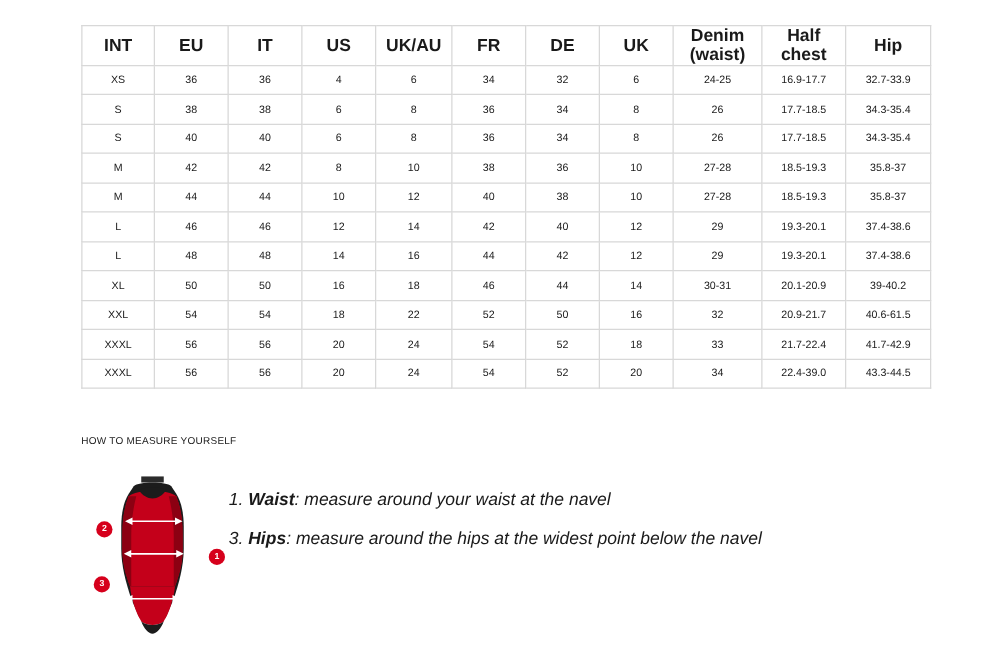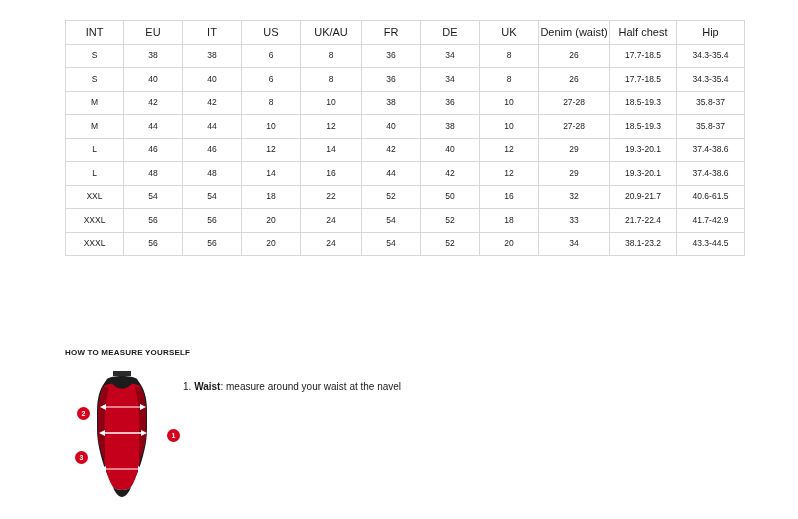--- a/index.html
+++ b/index.html
@@ -38,22 +38,22 @@
     height: 22.5px;
     text-align: center;
     vertical-align: middle;
     font-size: 8.5px;
     font-weight: normal;
     color: #1a1a1a;
     padding: 0;
     line-height: 1.1;
   }
   table.size-table th {
-    font-size: 11px;
-    font-weight: normal;
+    font-size: 14px;
+    font-weight: bold;
   }
   
   .c0 { width: 57px; }
   .c1 { width: 58px; margin-top: 36px; }
   .c2 { width: 58px; }
   .c3 { width: 58px; margin-top: 44px; }
   .c4 { width: 60px; }
   .c5 { width: 58px; }
   .c6 { width: 58px; }
   .c7 { width: 58px; }
@@ -63,43 +63,44 @@
 
   
   .measure {
     position: absolute;
     left: 65px;
     top: 348px;
     width: 668px;
   }
   .measure-title {
     font-size: 8px;
-    font-weight: bold;
+    font-weight: normal;
     letter-spacing: 0.2px;
     color: #1a1a1a;
-    margin-bottom: 14px;
+    margin-bottom: 24px;
   }
   .measure-body {
     display: flex;
     align-items: flex-start;
   }
   .figure-col {
     width: 110px;
     position: relative;
     height: 130px;
   }
   .text-col {
     margin-left: 8px;
     padding-top: 10px;
   }
   .measure-line {
-    font-size: 10px;
+    font-size: 14px;
     color: #1a1a1a;
     margin-bottom: 14px;
     line-height: 1.2;
+    font-style: italic;
   }
   .measure-line b { font-weight: bold; }
 
   
   .figure {
     position: absolute;
     left: 18px;
     top: 0;
     width: 78px;
     height: 128px;
@@ -137,20 +138,33 @@
           <th class="c5">FR</th>
           <th class="c6">DE</th>
           <th class="c7">UK</th>
           <th class="c8">Denim (waist)</th>
           <th class="c9">Half chest</th>
           <th class="c10">Hip</th>
         </tr>
       </thead>
       <tbody id="table-body">
           <tr>
+            <td class="c0">XS</td>
+            <td class="c1">36</td>
+            <td class="c2">36</td>
+            <td class="c3">4</td>
+            <td class="c4">6</td>
+            <td class="c5">34</td>
+            <td class="c6">32</td>
+            <td class="c7">6</td>
+            <td class="c8">24-25</td>
+            <td class="c9">16.9-17.7</td>
+            <td class="c10">32.7-33.9</td>
+          </tr>
+          <tr>
             <td class="c0">S</td>
             <td class="c1">38</td>
             <td class="c2">38</td>
             <td class="c3">6</td>
             <td class="c4">8</td>
             <td class="c5">36</td>
             <td class="c6">34</td>
             <td class="c7">8</td>
             <td class="c8">26</td>
             <td class="c9">17.7-18.5</td>
@@ -215,20 +229,33 @@
             <td class="c3">14</td>
             <td class="c4">16</td>
             <td class="c5">44</td>
             <td class="c6">42</td>
             <td class="c7">12</td>
             <td class="c8">29</td>
             <td class="c9">19.3-20.1</td>
             <td class="c10">37.4-38.6</td>
           </tr>
           <tr>
+            <td class="c0">XL</td>
+            <td class="c1">50</td>
+            <td class="c2">50</td>
+            <td class="c3">16</td>
+            <td class="c4">18</td>
+            <td class="c5">46</td>
+            <td class="c6">44</td>
+            <td class="c7">14</td>
+            <td class="c8">30-31</td>
+            <td class="c9">20.1-20.9</td>
+            <td class="c10">39-40.2</td>
+          </tr>
+          <tr>
             <td class="c0">XXL</td>
             <td class="c1">54</td>
             <td class="c2">54</td>
             <td class="c3">18</td>
             <td class="c4">22</td>
             <td class="c5">52</td>
             <td class="c6">50</td>
             <td class="c7">16</td>
             <td class="c8">32</td>
             <td class="c9">20.9-21.7</td>
@@ -250,21 +277,21 @@
           <tr>
             <td class="c0">XXXL</td>
             <td class="c1">56</td>
             <td class="c2">56</td>
             <td class="c3">20</td>
             <td class="c4">24</td>
             <td class="c5">54</td>
             <td class="c6">52</td>
             <td class="c7">20</td>
             <td class="c8">34</td>
-            <td class="c9">38.1-23.2</td>
+            <td class="c9">22.4-39.0</td>
             <td class="c10">43.3-44.5</td>
           </tr>
         </tbody>
     </table>
   </div>
 
   <div class="measure">
     <div class="measure-title">HOW TO MEASURE YOURSELF</div>
     <div class="measure-body">
 
@@ -303,18 +330,22 @@
           <div class="badge badge-2">2</div>
           <div class="badge badge-3">3</div>
         </div>
       </div>
 
       <div class="text-col">
         <div class="measure-line">
           <span>1.</span>
           <b>Waist</b><span>: measure around your waist at the navel</span>
         </div>
+        <div class="measure-line">
+          <span>3.</span>
+          <b>Hips</b><span>: measure around the hips at the widest point below the navel</span>
+        </div>
       </div>
 
     </div>
   </div>
 
 </div>
 
 </body></html>

